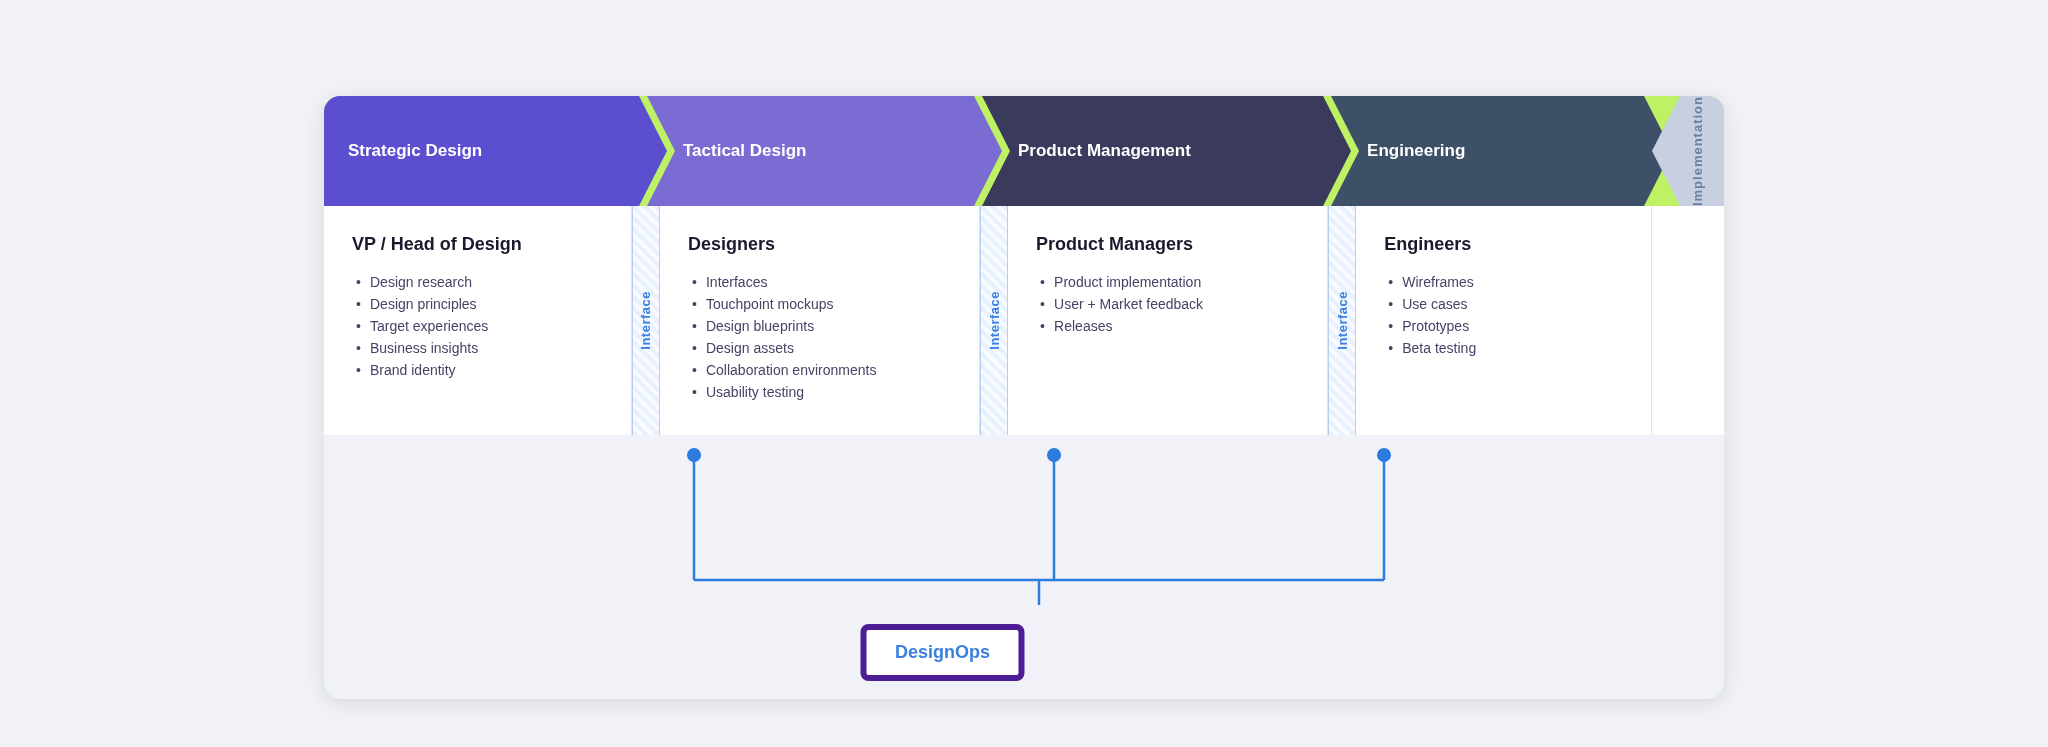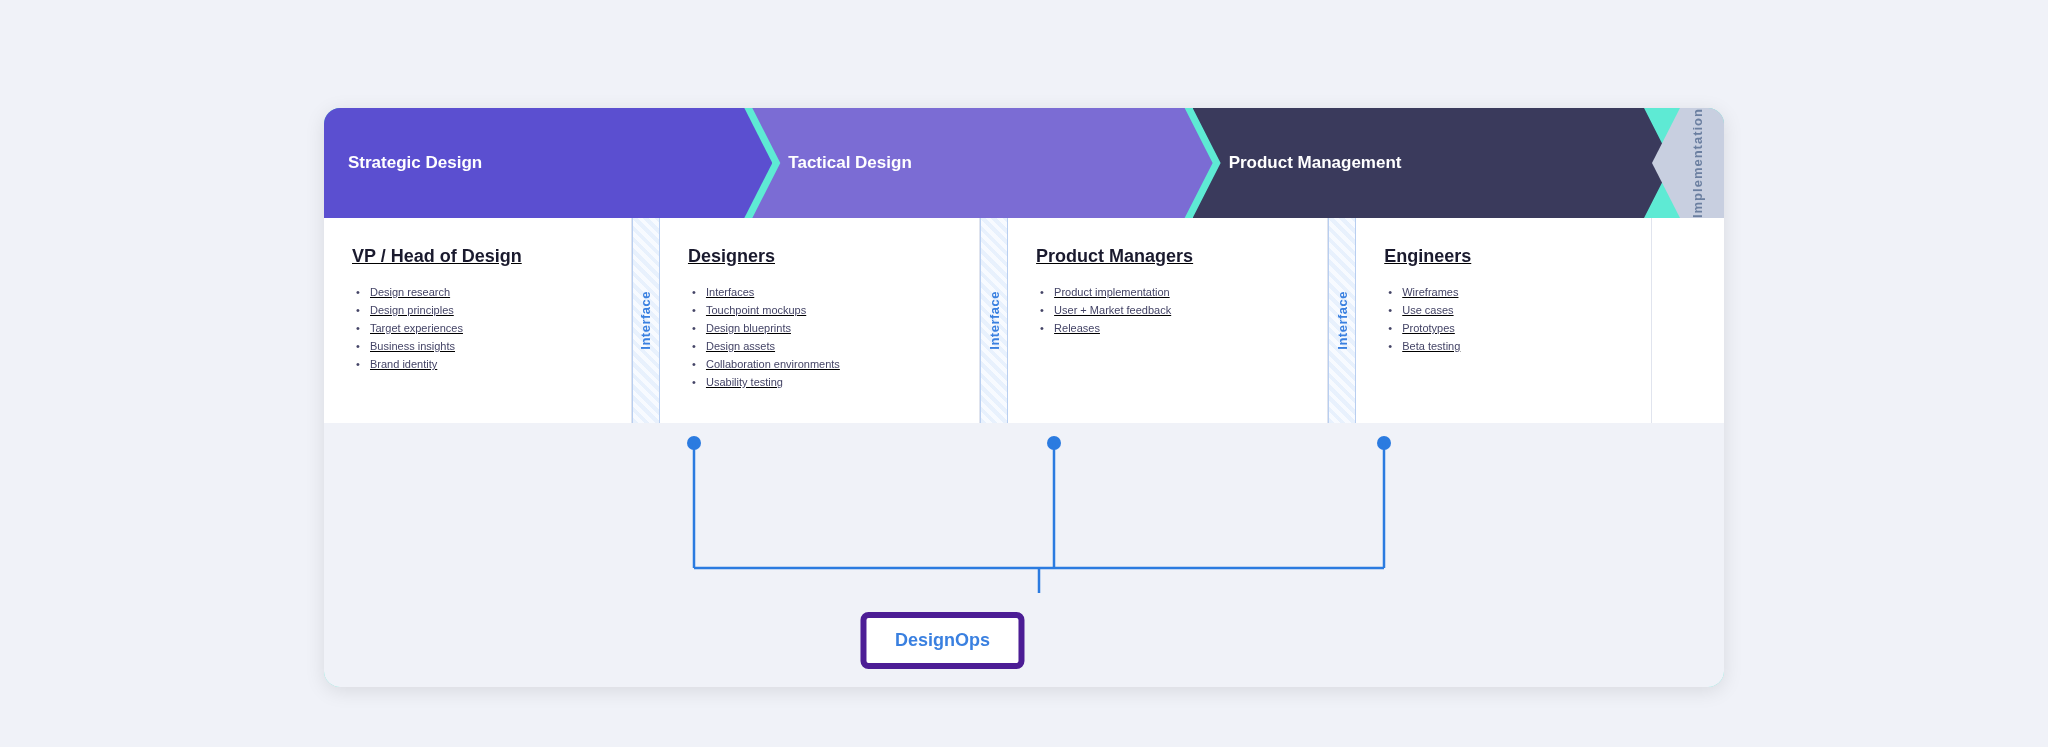--- a/index.html
+++ b/index.html
@@ -37,21 +37,20 @@
 
     .banner-section.strategic { background: #5b4fd0; }
     .banner-section.tactical { background: #7b6cd4; }
     .banner-section.product { background: #3a3a5c; }
     .banner-section.engineering { background: #3d5068; }
 
     .content-section {
       flex: 1;
       padding: 28px 24px 32px 28px;
       position: relative;
-      text-decoration: underline;
     }
 
     .content-section:not(:last-child)::after {
       content: '';
       position: absolute;
       right: 0;
       top: 0;
       bottom: 0;
       width: 1px;
       background: #e0e4ee;
@@ -63,21 +62,21 @@
       color: #1a1a2e;
       margin-bottom: 16px;
     }
 
     .role-list {
       list-style: none;
       padding: 0;
     }
 
     .role-list li {
-      font-size: 11px;
+      font-size: 14px;
       color: #444466;
       padding: 3px 0;
       padding-left: 18px;
       position: relative;
     }
 
     .role-list li::before {
       content: '•';
       position: absolute;
       left: 4px;
@@ -124,21 +123,21 @@
       border-radius: 8px;
       padding: 12px 28px;
       font-size: 18px;
       font-weight: 700;
       color: #3a80e0;
       white-space: nowrap;
       z-index: 10;
     }
 
     .outer-wrapper {
-      background: #5eead4;
+      background: #bef264;
       border-radius: 16px;
       overflow: hidden;
       box-shadow: 0 4px 20px rgba(0,0,0,0.10);
       margin-top: 48px;
     }
 
     .banner-row {
       display: flex;
     }
 
@@ -161,20 +160,23 @@
         </div>
 
         <div class="banner-section tactical" style="flex:1.05; margin-left:-20px;">
           <span>Tactical Design</span>
         </div>
 
         <div class="banner-section product" style="flex:1.1; margin-left:-20px;">
           <span>Product Management</span>
         </div>
 
+        <div class="banner-section engineering" style="flex:1; margin-left:-20px;">
+          <span>Engineering</span>
+        </div>
 
         <div style="width:72px; margin-left:-20px; background:#c8cfe0; display:flex; align-items:center; justify-content:center; clip-path: polygon(28px 0, 100% 0, 100% 100%, 28px 100%, 0 50%); flex-shrink:0; padding-left:18px;">
           <span style="writing-mode:vertical-rl; transform:rotate(180deg); font-weight:700; font-size:13px; color:#6b7fa0; letter-spacing:1px;">Implementation</span>
         </div>
       </div>
     </div>
 
     <div style="display:flex; background:white;">
 
       <div class="content-section" style="flex:1.05;">

